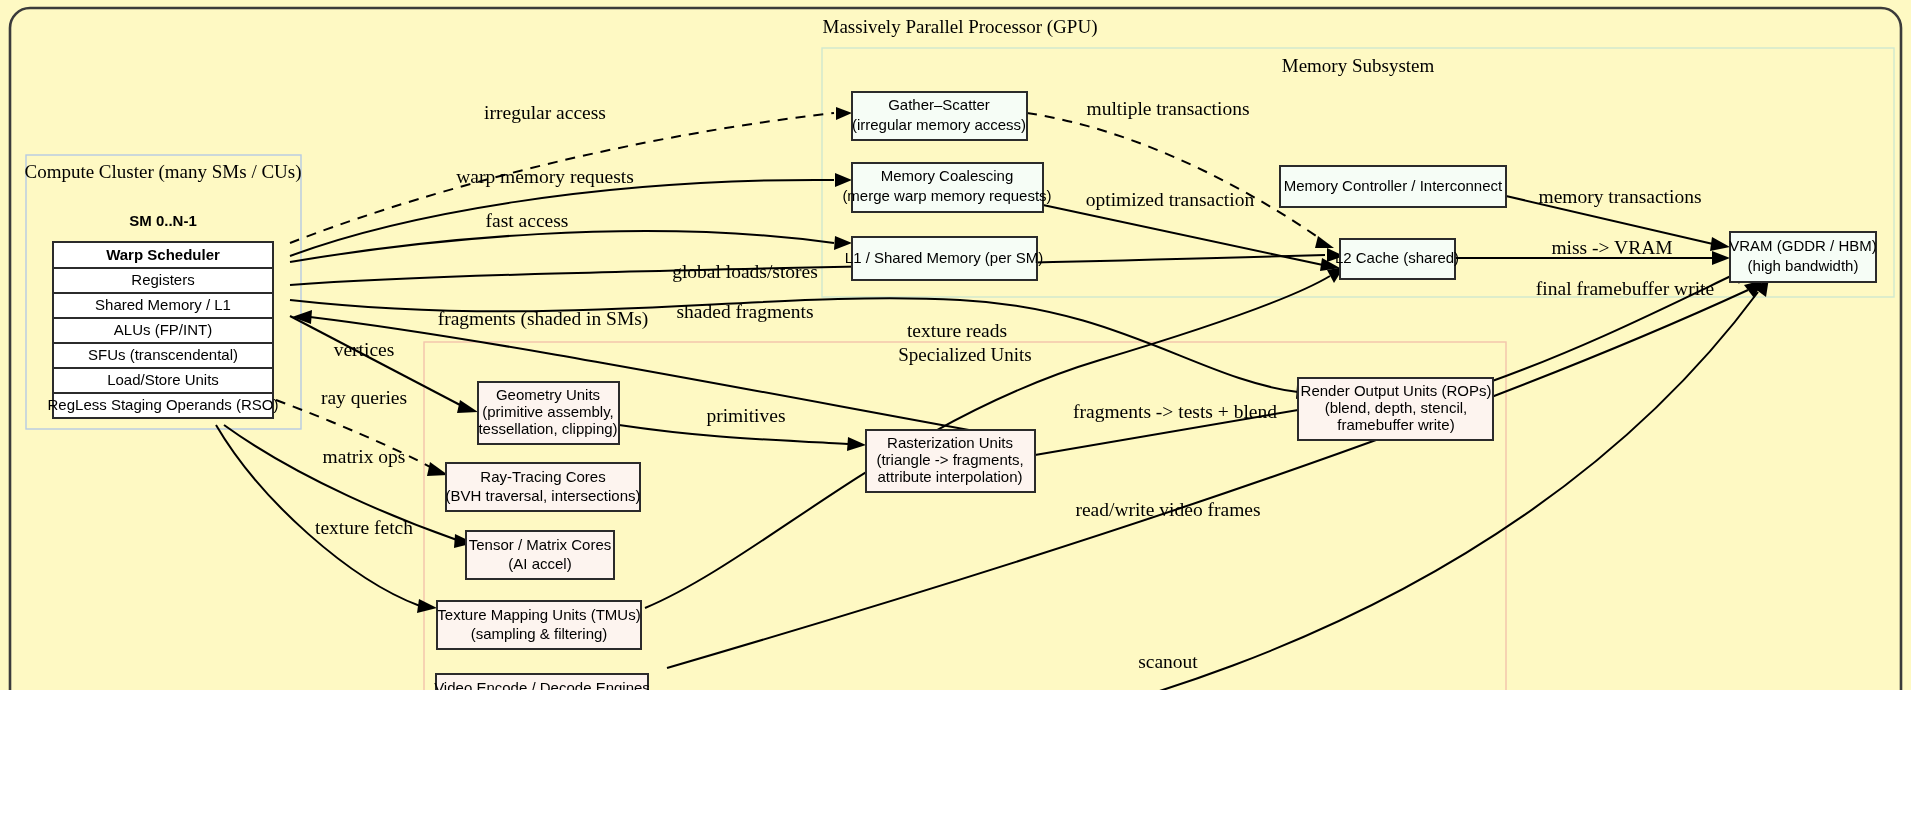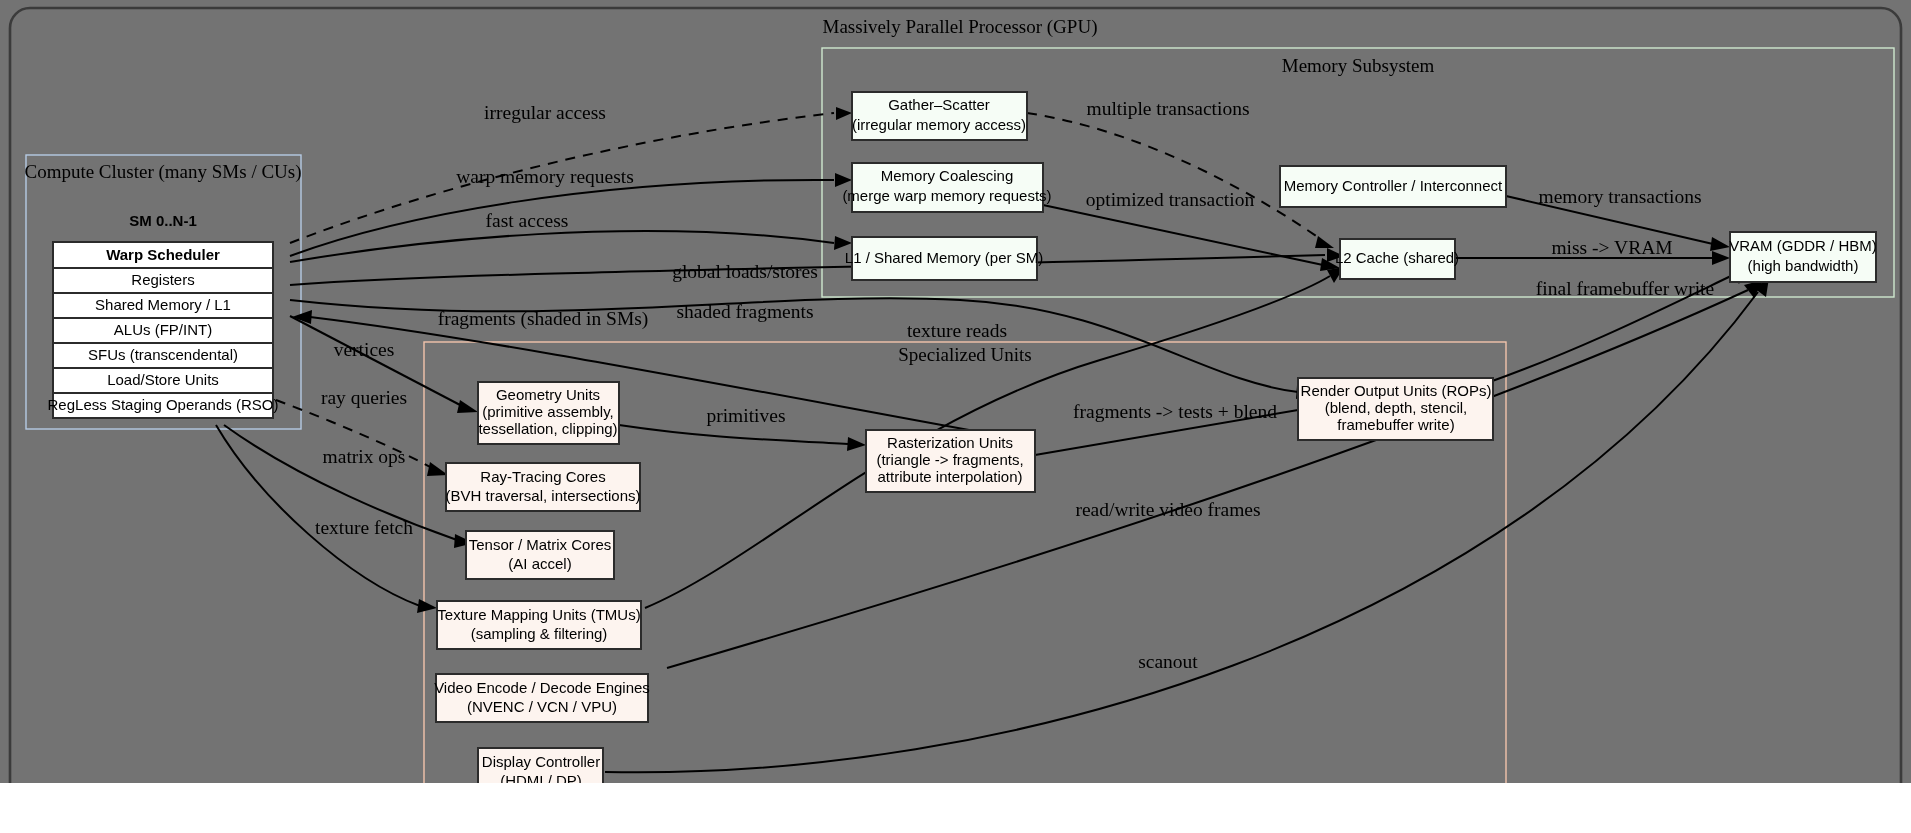--- a/index.html
+++ b/index.html
@@ -4,22 +4,22 @@
 <style>
   html, body {
     margin: 0;
     padding: 0;
     background: #ffffff;
     font-family: "Liberation Sans", sans-serif;
   }
   #stage {
     position: relative;
     width: 1911px;
-    height: 783px;
-    background: #737373;
+    height: 690px;
+    background: #fef9c3;
     overflow: hidden;
   }
   svg.diagram {
     position: absolute;
     top: 0; left: 0;
     width: 1911px;
     height: 833px;
   }
   
   .node-label {

